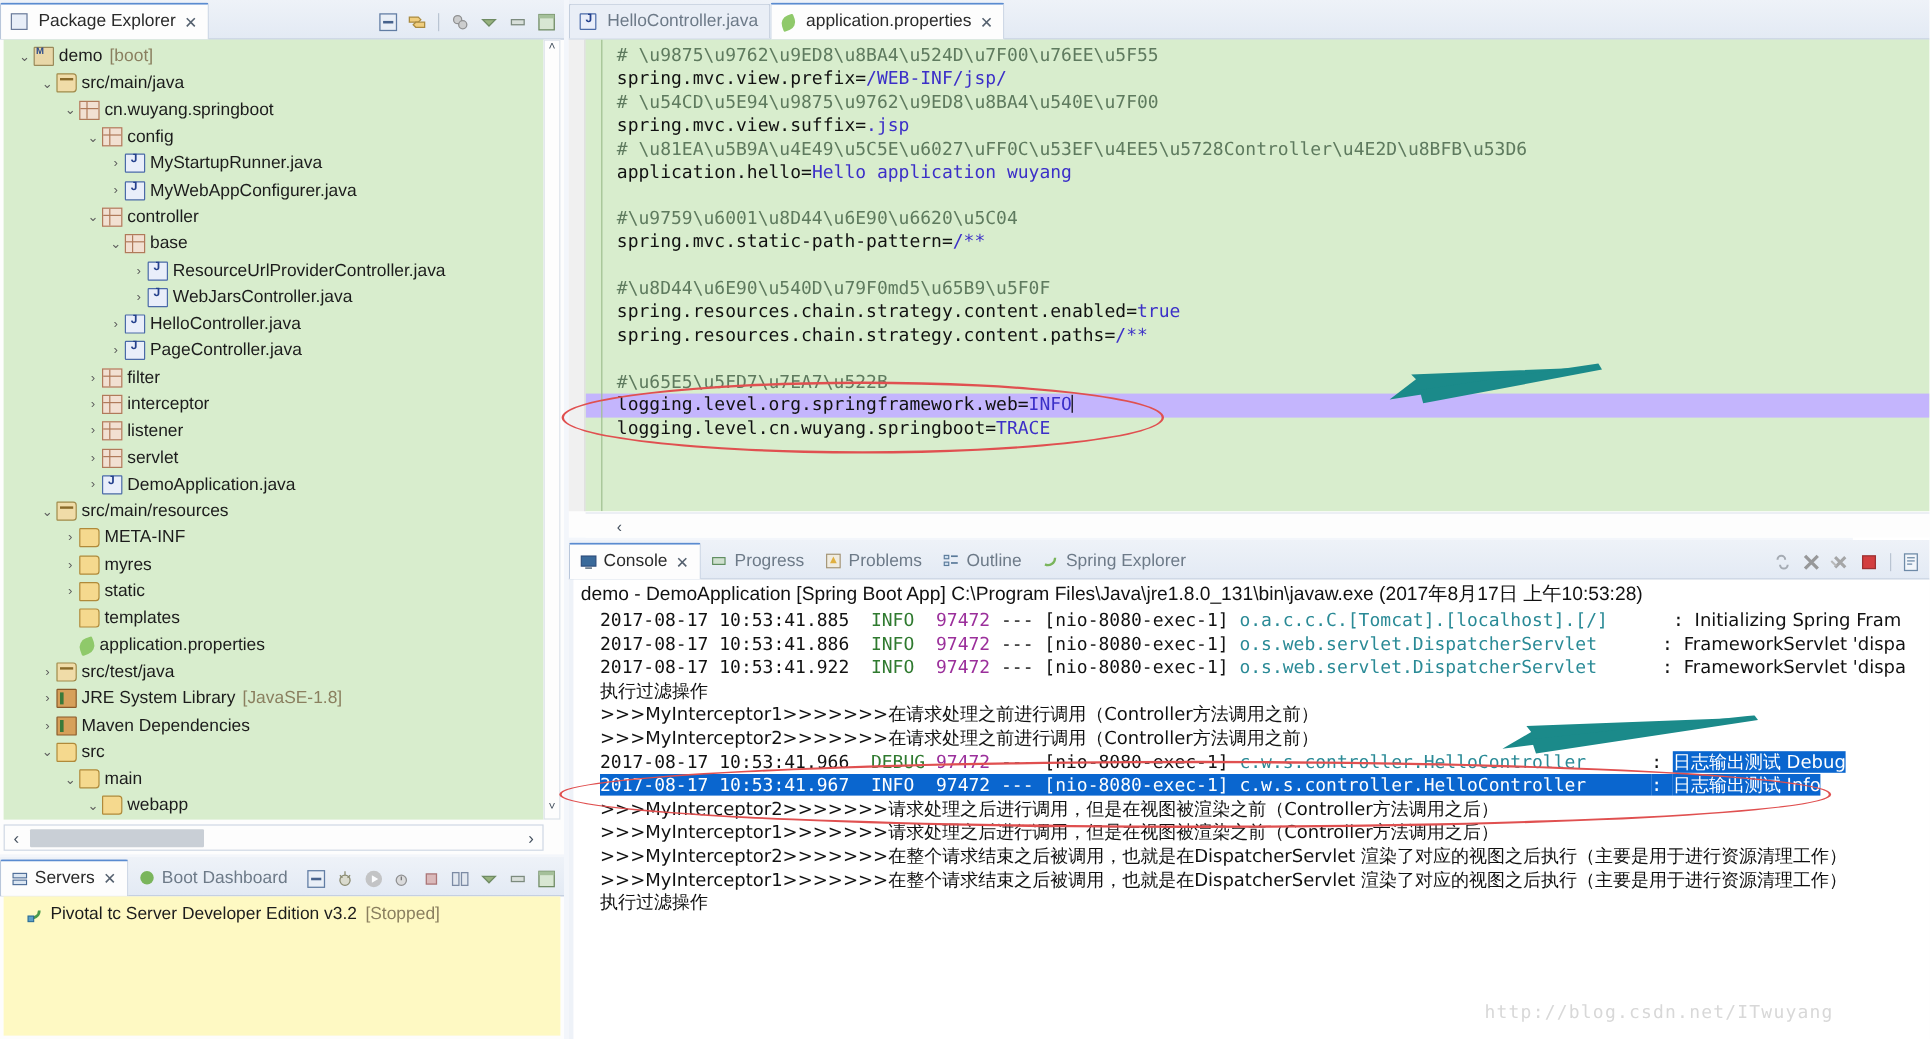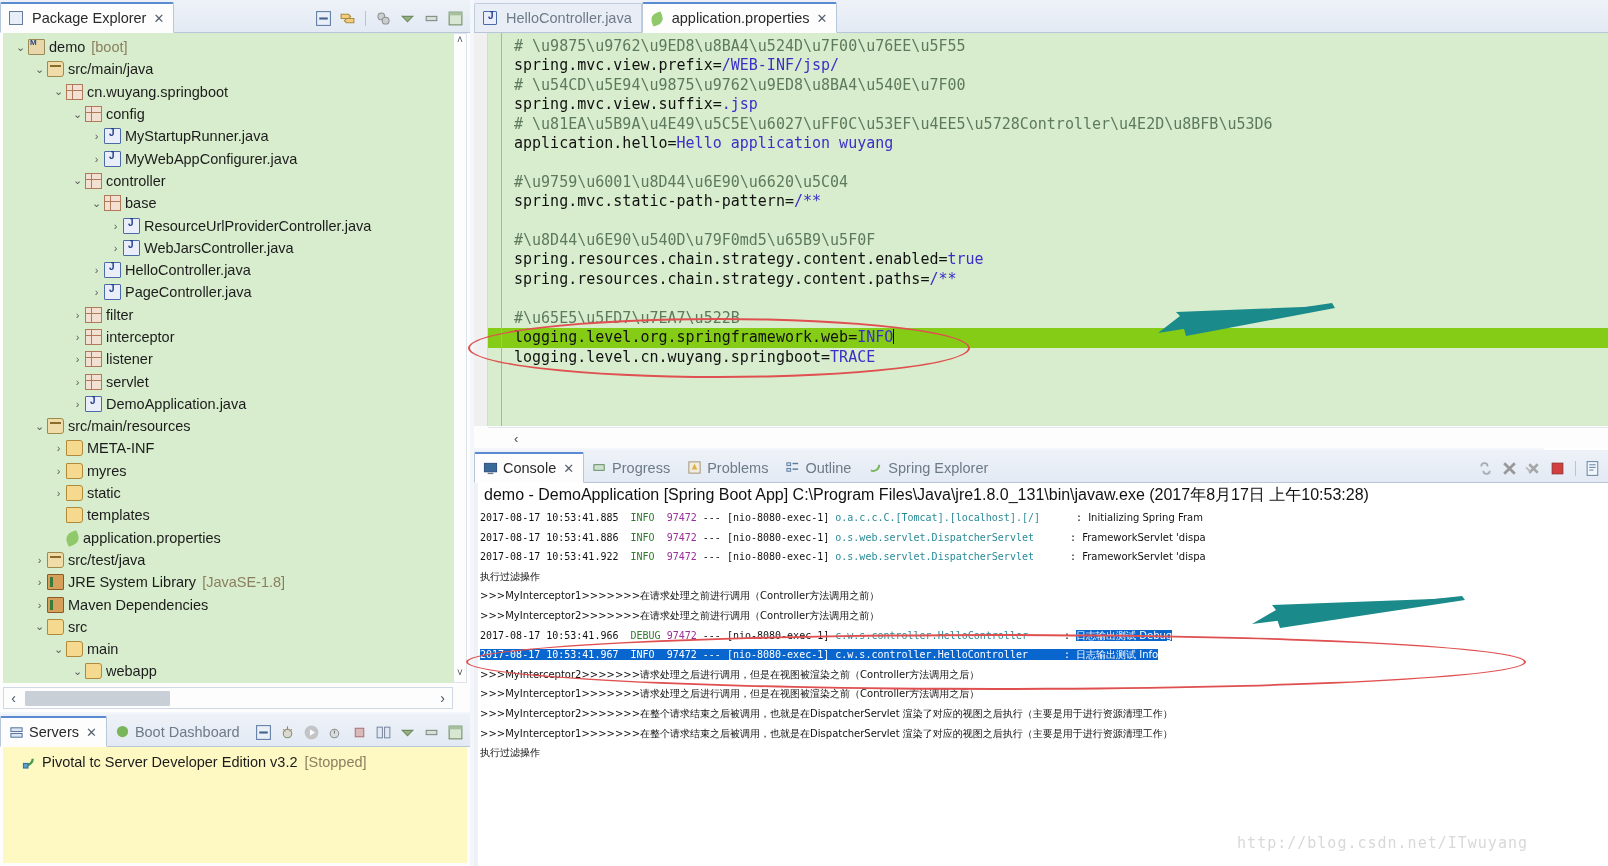--- a/index.html
+++ b/index.html
@@ -105,36 +105,36 @@
     background: #d8edcd; overflow: hidden;
     font-family: "DejaVu Sans Mono", monospace; font-size: 15px;
     line-height: 19.4px; padding: 4px 0 0 26px; color: #111;
   }
   #edtext:before { content:""; position:absolute; left:13px; top:0;
                    bottom:0; width:1px; background:#9fbf8f; }
   .ruler { position:absolute; left:0; top:33px; width:14px; bottom:22px;
            background:#f0f0f0; border-right:1px solid #d8d8d8; }
   .cmt { color: #5e7a5e; }
   .val { color: #3b2fc8; }
-  .curline { background: #84cc16; display: block; margin-left: -26px;
+  .curline { background: #c4b5fd; display: block; margin-left: -26px;
              padding-left: 26px; }
   .caret { display:inline-block; width:1px; height:15px; background:#000;
            vertical-align:-2px; }
   .edhscroll { position:absolute; left:14px; right:0; bottom:0; height:21px;
                background:#fdfdfd; border-top:1px solid #e2e7ee;
                display:flex; align-items:center; }
 
   
   #console { left: 474px; top: 450px; width: 1134px; height: 416px; background:#fdfdfd; }
   #cbody { position:absolute; left:4px; top:33px; right:0; bottom:0;
            background:#ffffff; overflow:hidden; }
   .cfg { font-family:Liberation Sans, sans-serif; font-size:16px;
          color:#111; padding:2px 0 2px 6px; white-space:nowrap; }
-  .clog { font-family:"DejaVu Sans Mono", monospace; font-size:10px;
-          line-height:19.6px; color:#111; white-space:pre; padding-left:2px; }
+  .clog { font-family:"DejaVu Sans Mono", monospace; font-size:15px;
+          line-height:19.6px; color:#111; white-space:pre; padding-left:22px; }
   .clog .ts   { color:#111; }
   .clog .info { color:#2f7a2f; }
   .clog .debug{ color:#2f7a2f; }
   .clog .trace{ color:#2f7a2f; }
   .clog .pid  { color:#9b2f9b; }
   .clog .cls  { color:#2a8a96; }
   .sel { background:#0a66cf; color:#fff !important;text-align:right; }
   .sel .ts, .sel .info, .sel .debug, .sel .trace, .sel .pid, .sel .cls { color:#fff; }
   .cn { font-family:"DejaVu Sans", sans-serif; }
 

